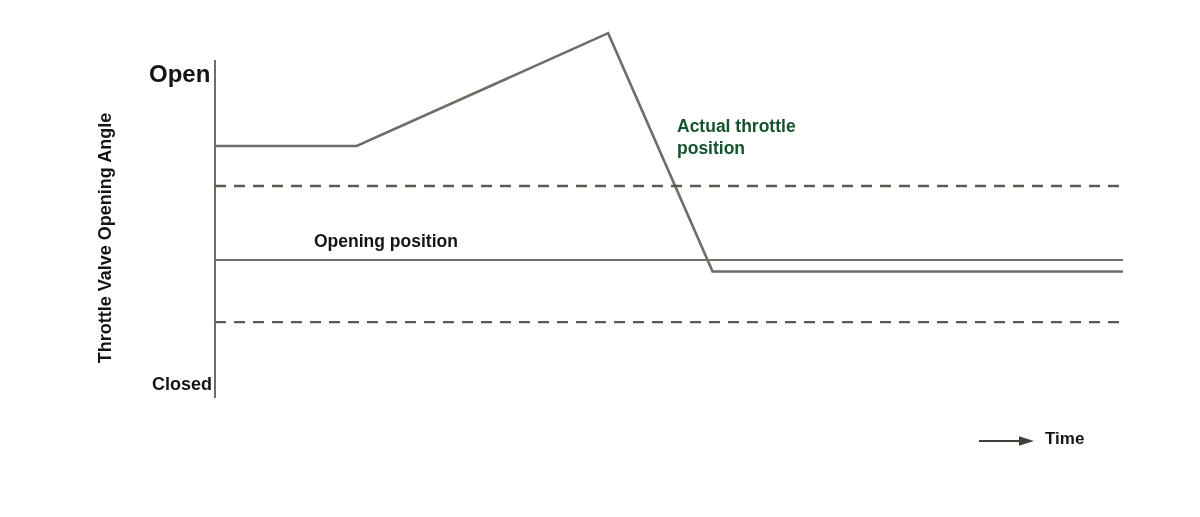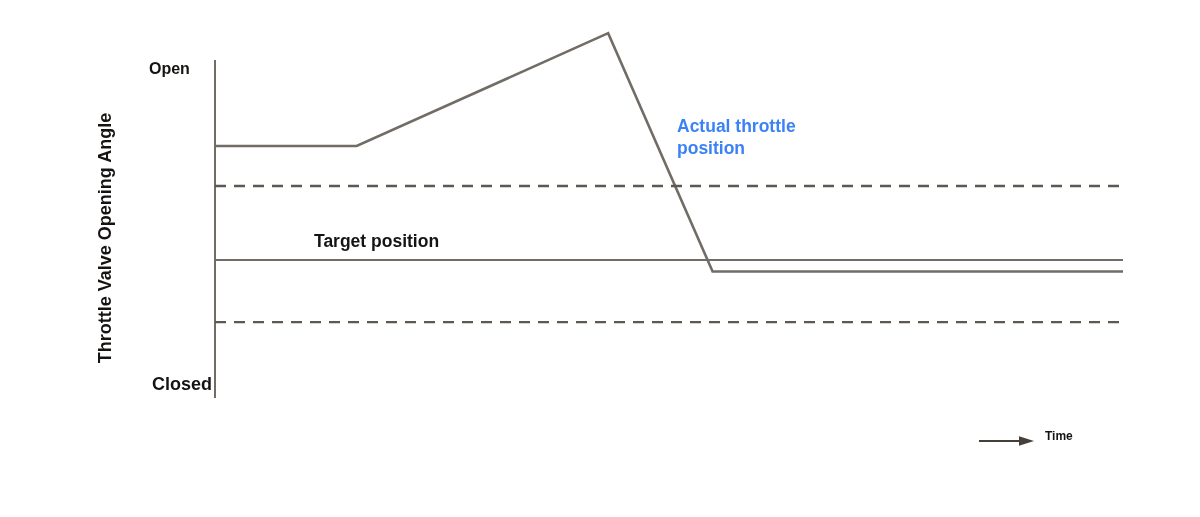--- a/index.html
+++ b/index.html
@@ -19,35 +19,35 @@
     position: absolute;
     left: 0;
     top: 0;
   }
   .lbl {
     position: absolute;
     font-weight: bold;
     color: #161412;
     white-space: nowrap;
   }
-  #open-label     { left: 149px; top: 60px;  font-size: 16px; }
+  #open-label     { left: 149px; top: 60px;  font-size: 24px; }
   #closed-label   { left: 152px; top: 374px; font-size: 18px; }
   #y-axis-title   {
     left: 105px; top: 238px;
     transform: translate(-50%, -50%) rotate(-90deg);
     font-size: 18px;
   }
   #annotation-actual {
     left: 677px; top: 115px;
     font-size: 17.5px;
     line-height: 22px;
     white-space: pre-line;
   }
   #annotation-target { left: 314px; top: 231px; font-size: 17.5px; }
-  #time-label        { left: 1045px; top: 429px; font-size: 12px; }
+  #time-label        { left: 1045px; top: 429px; font-size: 17px; }
 </style>
 </head>
 <body>
 
 <div id="stage">
 
   <svg id="chart-svg" width="1200" height="517" viewBox="0 0 1200 517">
 
     <line id="y-axis-line" x1="215" y1="60" x2="215" y2="398" fill="none" stroke="#716c66" stroke-width="2"></line>
 
@@ -61,20 +61,20 @@
       <polygon id="time-arrow-head" points="1019,436.2 1034,441 1019,445.8" fill="#453f3a"></polygon>
     </g>
   </svg>
 
   <div class="lbl" id="open-label" style="color: rgb(22, 20, 18);">Open</div>
 
   <div class="lbl" id="closed-label" style="color: rgb(22, 20, 18);">Closed</div>
 
   <div class="lbl" id="y-axis-title" style="color: rgb(22, 20, 18);">Throttle Valve Opening Angle</div>
 
-  <div class="lbl" id="annotation-actual" style="color: #3b82f6;">Actual throttle
+  <div class="lbl" id="annotation-actual" style="color: #14532d;">Actual throttle
 position</div>
 
-  <div class="lbl" id="annotation-target" style="color: rgb(22, 20, 18);">Target position</div>
+  <div class="lbl" id="annotation-target" style="color: rgb(22, 20, 18);">Opening position</div>
 
   <div class="lbl" id="time-label" style="color: rgb(22, 20, 18);">Time</div>
 
 </div>
 
 </body></html>

